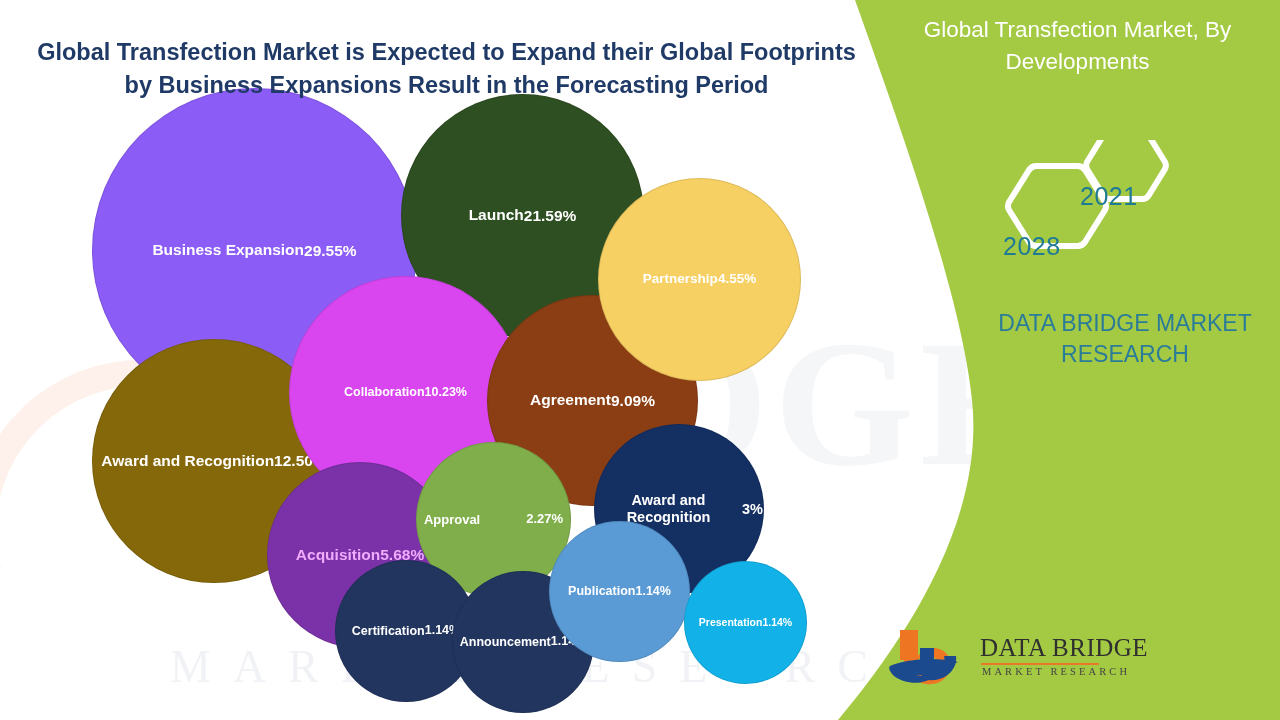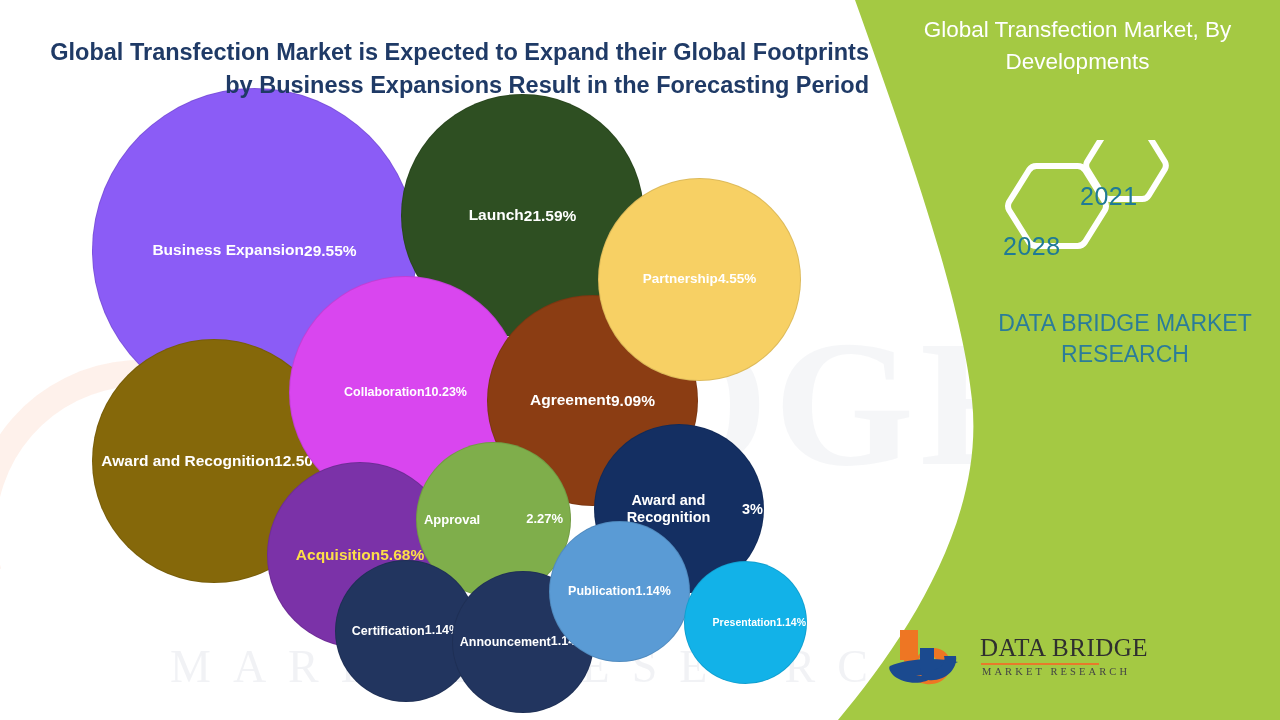--- a/index.html
+++ b/index.html
@@ -129,21 +129,21 @@
     left: 93px; top: 37px;
     width: 118px; height: 1.5px;
     background: #e8792a;
   }
 
   
   .main-title {
     position: absolute;
     left: 24px; top: 20px;
     width: 845px;
-    text-align: right;
+    text-align: center;
     color: #1f3a66;
     font-size: 23.5px;
     line-height: 1.42;
     z-index: 3;
   }
 
   
   .bubble-layer {
     position: absolute;
     inset: 0;
@@ -190,21 +190,21 @@
         <span class="b-value">12.50%</span>
       </div>
       <div class="bubble" style="left: 289px; top: 276px; width: 233px; height: 233px; background: #d946ef; color: rgb(255, 255, 255); font-size: 12.5px;">
         <span class="b-label">Collaboration</span>
         <span class="b-value">10.23%</span>
       </div>
       <div class="bubble" style="left: 487px; top: 295px; width: 211px; height: 211px; background: rgb(139, 61, 19); color: rgb(255, 255, 255); font-size: 15.5px;">
         <span class="b-label">Agreement</span>
         <span class="b-value">9.09%</span>
       </div>
-      <div class="bubble" style="left: 267px; top: 462px; width: 186px; height: 186px; background: rgb(123, 50, 168); color: #fde047; font-size: 15.5px;">
+      <div class="bubble" style="left: 267px; top: 462px; width: 186px; height: 186px; background: rgb(123, 50, 168); color: #f0abfc; font-size: 15.5px;">
         <span class="b-label">Acquisition</span>
         <span class="b-value">5.68%</span>
       </div>
       <div class="bubble" style="left: 598px; top: 178px; width: 203px; height: 203px; background: rgb(247, 208, 100); color: rgb(255, 255, 255); font-size: 13.5px; text-align: center;">
         <span class="b-label">Partnership</span>
         <span class="b-value">4.55%</span>
       </div>
       <div class="bubble" style="left: 594px; top: 424px; width: 170px; height: 170px; background: rgb(20, 47, 98); color: rgb(255, 255, 255); font-size: 14.5px;">
         <span class="b-label">Award and Recognition</span>
         <span class="b-value">3%</span>
@@ -218,21 +218,21 @@
         <span class="b-value">1.14%</span>
       </div>
       <div class="bubble" style="left: 452px; top: 571px; width: 142px; height: 142px; background: rgb(34, 53, 95); color: rgb(255, 255, 255); font-size: 12.5px;">
         <span class="b-label">Announcement</span>
         <span class="b-value">1.14%</span>
       </div>
       <div class="bubble" style="left: 549px; top: 521px; width: 141px; height: 141px; background: rgb(90, 155, 213); color: rgb(255, 255, 255); font-size: 12.5px;">
         <span class="b-label">Publication</span>
         <span class="b-value">1.14%</span>
       </div>
-      <div class="bubble" style="left: 684px; top: 561px; width: 123px; height: 123px; background: rgb(18, 178, 232); color: rgb(255, 255, 255); font-size: 10.5px; justify-content: flex-end;">
+      <div class="bubble" style="left: 684px; top: 561px; width: 123px; height: 123px; background: rgb(18, 178, 232); color: rgb(255, 255, 255); font-size: 10.5px;">
         <span class="b-label">Presentation</span>
         <span class="b-value">1.14%</span>
       </div>
     </div>
 
   <svg class="green-panel" viewBox="0 0 1280 720" preserveAspectRatio="none">
     <path id="green-shape" d="M 855,0 L 1280,0 L 1280,720 L 838,720
              C 905,640 985,520 972,400
              C 962,300 905,140 855,0 Z" fill="#a4c943"></path>
   </svg>

